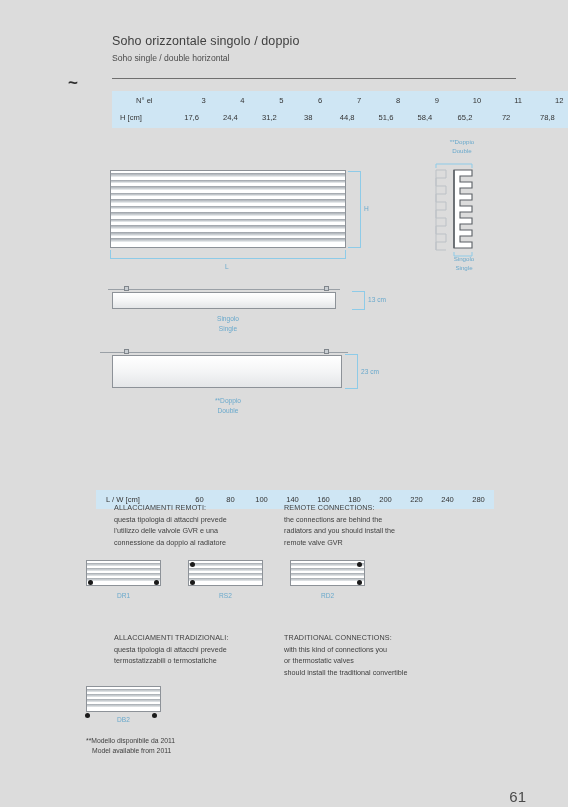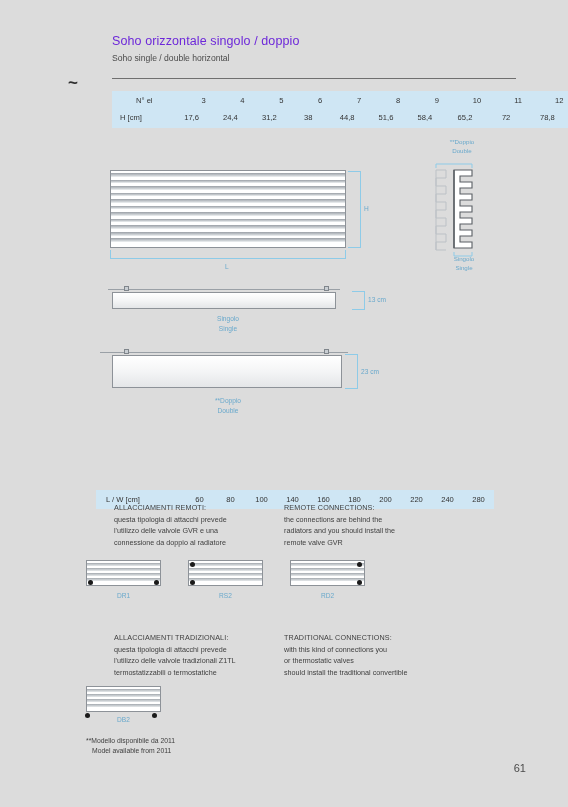--- a/index.html
+++ b/index.html
@@ -23,21 +23,21 @@
     left: 68px; top: 74px;
     font-size: 17px;
     font-weight: bold;
     color: #2f2f2f;
     line-height: 1;
   }
   .title {
     position: absolute;
     left: 112px; top: 34px;
     font-size: 12.5px;
-    color: #6d28d9;
+    color: #404040;
     letter-spacing: .1px;
   }
   .subtitle {
     position: absolute;
     left: 112px; top: 53px;
     font-size: 8.6px;
     color: #4a4a4a;
   }
   .rule {
     position: absolute;
@@ -205,22 +205,22 @@
   .footnote {
     position: absolute;
     left: 86px; top: 736px;
     font-size: 6.8px;
     line-height: 1.5;
     color: #3e3e3e;
   }
   .footnote .ln2 { padding-left: 6px; }
   .page-num {
     position: absolute;
-    right: 42px; top: 762px;
-    font-size: 11px;
+    right: 42px; top: 788px;
+    font-size: 15px;
     color: #4a4a4a;
   }
 </style>
 </head>
 <body>
 
 <div class="page">
 
   <div class="tilde">~</div>
 
@@ -396,21 +396,20 @@
       <div class="slat" style="top: 12px;"></div>
       <div class="slat" style="top: 17.25px;"></div>
     </div>
   <div class="dot" style="left:357px; top:562px;"></div>
   <div class="dot" style="left:357px; top:580px;"></div>
   <div class="conn-label" style="left:290px; top:592px; width:75px;">RD2</div>
 
   <div class="conn-block" style="left:86px; top:632px;">
     <div class="hd">ALLACCIAMENTI TRADIZIONALI:</div>
     <div>questa tipologia di attacchi prevede</div>
-    <div>l'utilizzo delle valvole tradizionali Z1TL</div>
     <div>termostatizzabili o termostatiche</div>
   </div>
   <div class="conn-block" style="left:256px; top:632px; width:190px;">
     <div class="hd">TRADITIONAL CONNECTIONS:</div>
     <div>with this kind of connections you</div>
     <div>or thermostatic valves</div>
     <div>should install the traditional convertible</div>
   </div>
 
   <div class="conn-diagram" style="left:86px; top:686px; width:75px; height:26px;" id="diag-db2">

